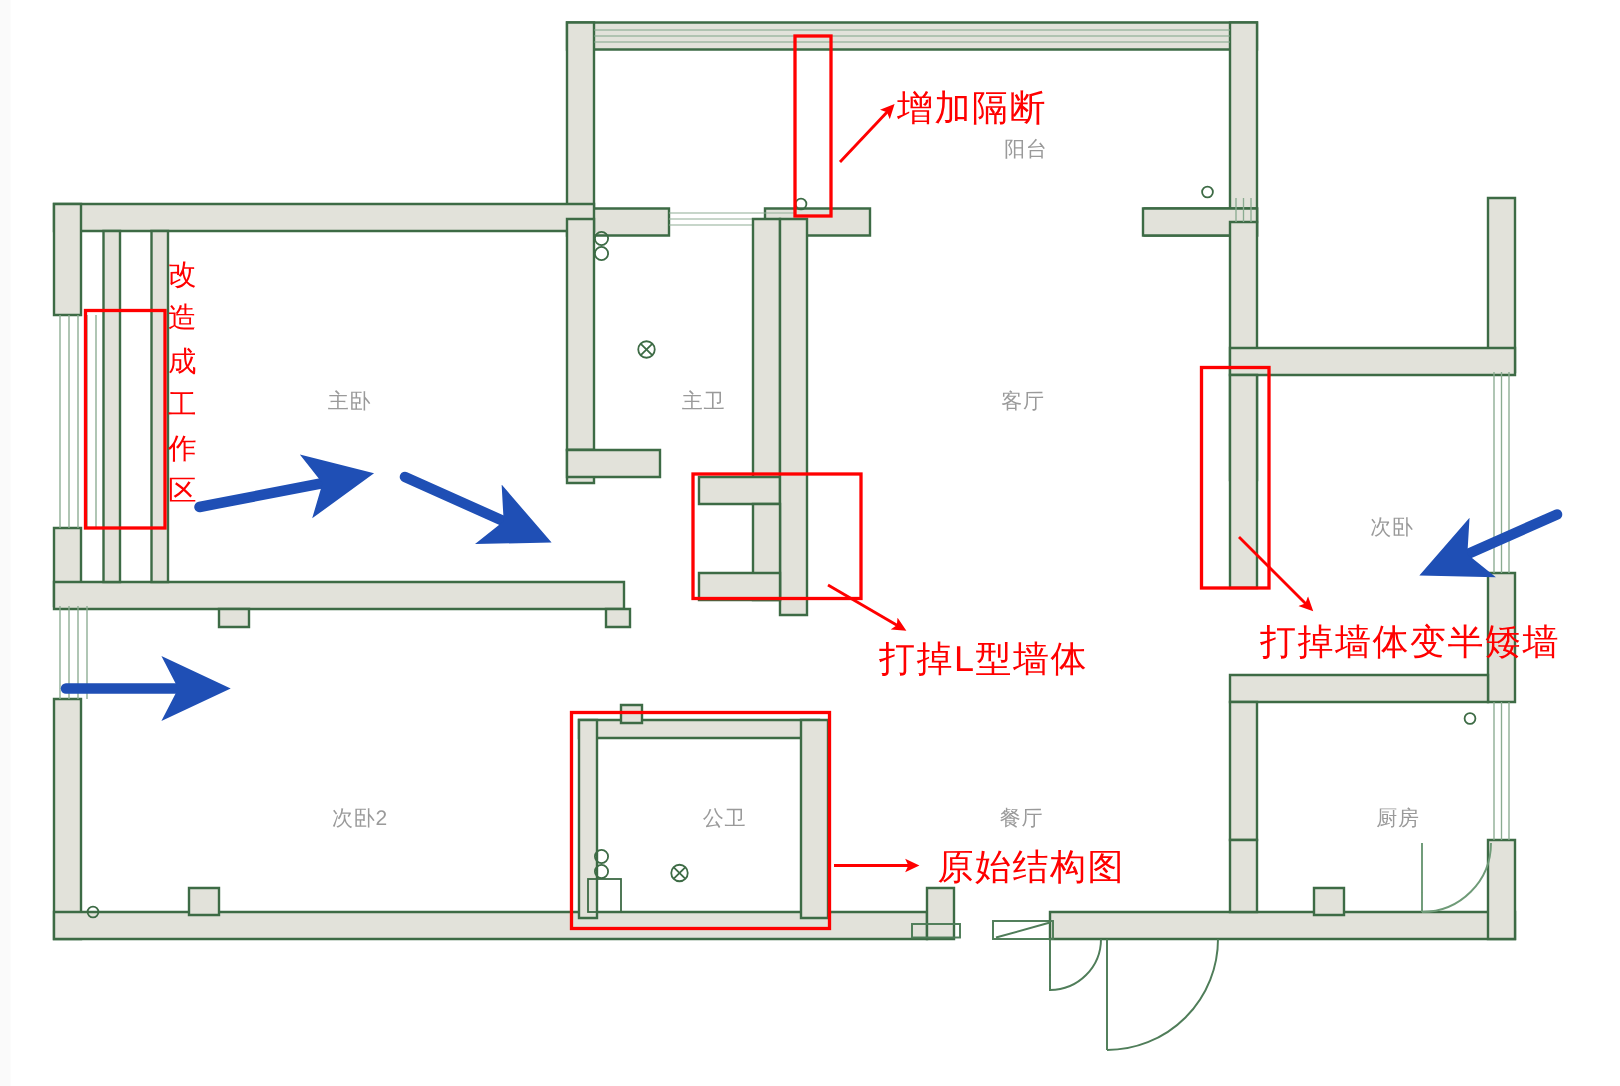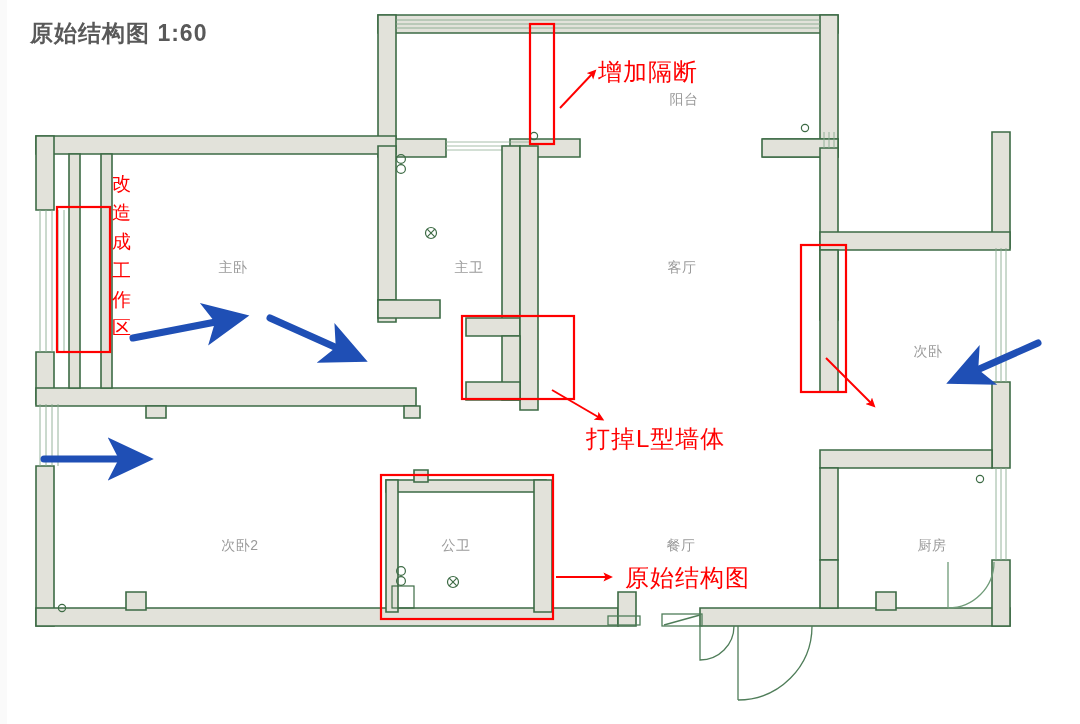--- a/index.html
+++ b/index.html
@@ -48,21 +48,20 @@
   }
   .left-edge-strip{position:absolute;left:0;top:0;width:7px;height:724px;background:#fafafa;}
 </style>
 </head>
 <body>
 
 <div id="stage">
 
   <div class="left-edge-strip"></div>
 
-  <div class="title">原始结构图  1:60</div>
 
   <svg id="plan-svg" viewBox="0 0 1080 724">
     <defs>
       <marker id="bluehead" markerWidth="7" markerHeight="7" refX="3.2" refY="3.5" orient="auto" markerUnits="strokeWidth">
         <path d="M0,0.4 L6.6,3.5 L0,6.6 L1.6,3.5 Z" fill="#1f4fb5"></path>
       </marker>
       <marker id="redhead" markerWidth="5.2" markerHeight="5.2" refX="2.4" refY="2.6" orient="auto" markerUnits="strokeWidth">
         <path d="M0,0.2 L5,2.6 L0,5 L1.1,2.6 Z" fill="#ff0000"></path>
       </marker>
       <g id="wallgrp"></g>
@@ -226,26 +225,27 @@
       <line x1="1038" y1="343" x2="968" y2="374" marker-end="url(#bluehead)"></line>
     </g>
   </svg>
 
   <div class="room-label" style="left:684px;top:100px">阳台</div>
   <div class="room-label" style="left:233px;top:268px">主卧</div>
   <div class="room-label" style="left:469px;top:268px">主卫</div>
   <div class="room-label" style="left:682px;top:268px">客厅</div>
   <div class="room-label" style="left:928px;top:352px">次卧</div>
   <div class="room-label" style="left:240px;top:546px">次卧2</div>
-  <div class="room-label" style="left:456px;top:546px">公卫</div>
+  <div class="room-label" style="left:483px;top:546px">公卫</div>
   <div class="room-label" style="left:681px;top:546px">餐厅</div>
   <div class="room-label" style="left:932px;top:546px">厨房</div>
 
   <div class="ann" style="left:598px;top:56px">增加隔断</div>
 
   <div class="ann-vert" style="left:112px;top:170px">改造成工作区</div>
 
   <div class="ann" style="left:586px;top:423px">打掉L型墙体</div>
 
+  <div class="ann" style="left:840px;top:412px">打掉墙体变半矮墙</div>
 
   <div class="ann" style="left:625px;top:562px">原始结构图</div>
 
 </div>
 
 </body></html>

